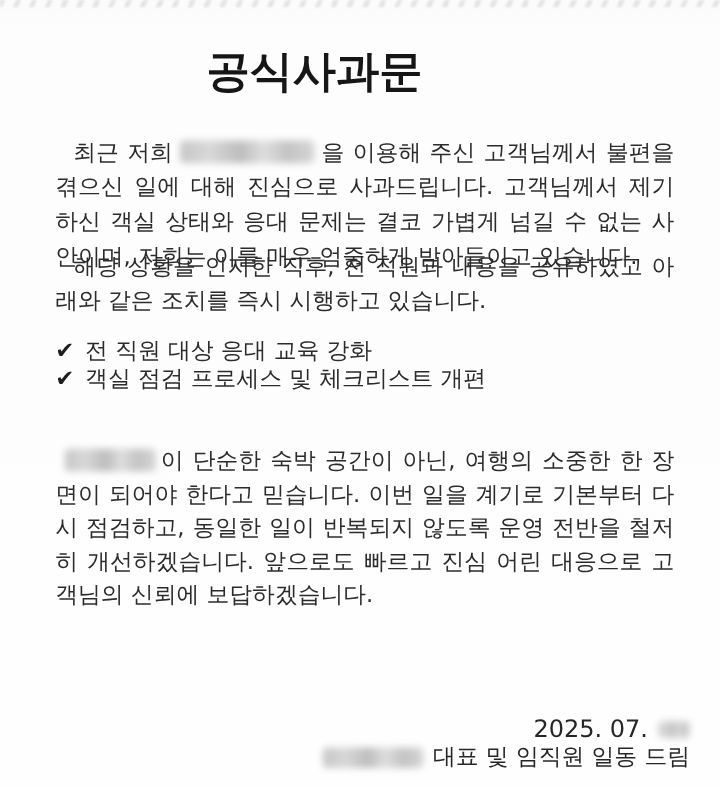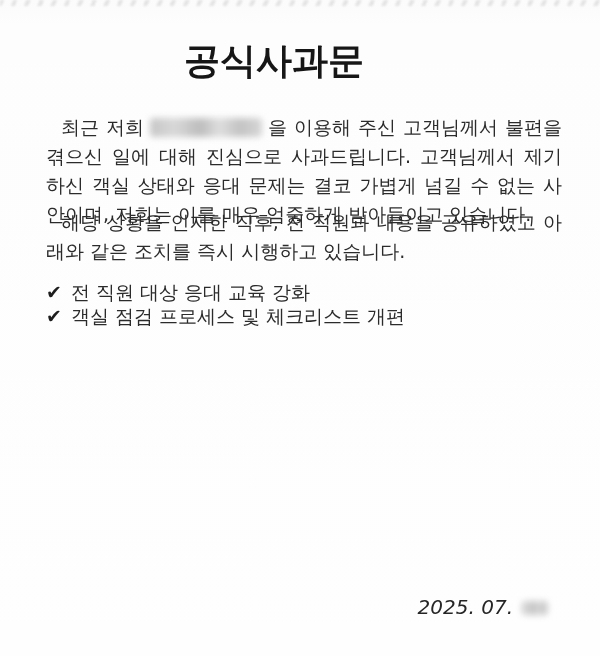--- a/index.html
+++ b/index.html
@@ -20,21 +20,21 @@
     position: absolute; top: 0; left: 0; width: 600px; height: 6px;
     background: repeating-linear-gradient(
       115deg,
       #e0e0e0 0px, #e0e0e0 4px,
       rgba(255,255,255,0) 4px, rgba(255,255,255,0) 12px
     );
     filter: blur(1px);
     opacity: 0.85;
   }
   .title {
-    position: absolute; top: 38px; left: 16px; width: 516px;
+    position: absolute; top: 38px; left: 4px; width: 516px;
     text-align: center;
     font-size: 36px; font-weight: 700; color: #161616;
     letter-spacing: 0px; margin: 0;
     line-height: 46px;
   }
   .para {
     position: absolute; left: 46px; width: 516px;
     font-size: 19px; line-height: 29px;
     text-align: justify;
     margin: 0;
@@ -63,25 +63,24 @@
     border-radius: 4px;
     background: linear-gradient(90deg, #c6c6c6 0%, #d8d8d8 22%, #bdbdbd 45%, #dedede 62%, #c3c3c3 80%, #d6d6d6 100%);
     filter: blur(3px);
     vertical-align: -3px;
   }
   .redact-brand { width: 112px; height: 19px; margin: 0 6px; }
   .redact-brand2 { width: 76px; height: 19px; margin-right: 4px; }
   .redact-day { width: 26px; height: 14px; margin-left: 9px; vertical-align: -1px; }
   .redact-sig { width: 84px; height: 17px; margin-right: 8px; }
   .footer-line {
-    position: absolute; right: 52px;
+    position: absolute; right: 25px;
     font-size: 20px; line-height: 22px;
     text-align: right; color: #262626;
     white-space: nowrap;
-    font-style: italic;
   }
   .date-line { top: 596px; }
   .sig-line { top: 620px; font-size: 19px; }
 </style>
 </head>
 <body>
 
 <div class="page">
 
   <div class="top-edge"></div>
@@ -90,18 +89,20 @@
 
   <p class="para p2 indent">해당 상황을 인지한 직후, 전 직원과 내용을 공유하였고 아래와 같은 조치를 즉시 시행하고 있습니다.</p>
 
   <p class="para p1 indent"><span>최근 저희</span><span class="redact redact-brand"></span><span>을 이용해 주신 고객님께서 불편을 겪으신 일에 대해 진심으로 사과드립니다. 고객님께서 제기하신 객실 상태와 응대 문제는 결코 가볍게 넘길 수 없는 사안이며, 저희는 이를 매우 엄중하게 받아들이고 있습니다.</span></p>
 
   <ul class="checklist">
     <li><span class="check">✔</span><span>전 직원 대상 응대 교육 강화</span></li>
     <li><span class="check">✔</span><span>객실 점검 프로세스 및 체크리스트 개편</span></li>
   </ul>
 
+  <p class="para p3"><span class="redact redact-brand2"></span><span>이 단순한 숙박 공간이 아닌, 여행의 소중한 한 장면이 되어야 한다고 믿습니다. 이번 일을 계기로 기본부터 다시 점검하고, 동일한 일이 반복되지 않도록 운영 전반을 철저히 개선하겠습니다. 앞으로도 빠르고 진심 어린 대응으로 고객님의 신뢰에 보답하겠습니다.</span></p>
 
 
   <div class="footer-line date-line"><span>2025. 07.</span><span class="redact redact-day"></span></div>
 
+  <div class="footer-line sig-line"><span class="redact redact-sig"></span><span>대표 및 임직원 일동 드림</span></div>
 
 </div>
 
 </body></html>

